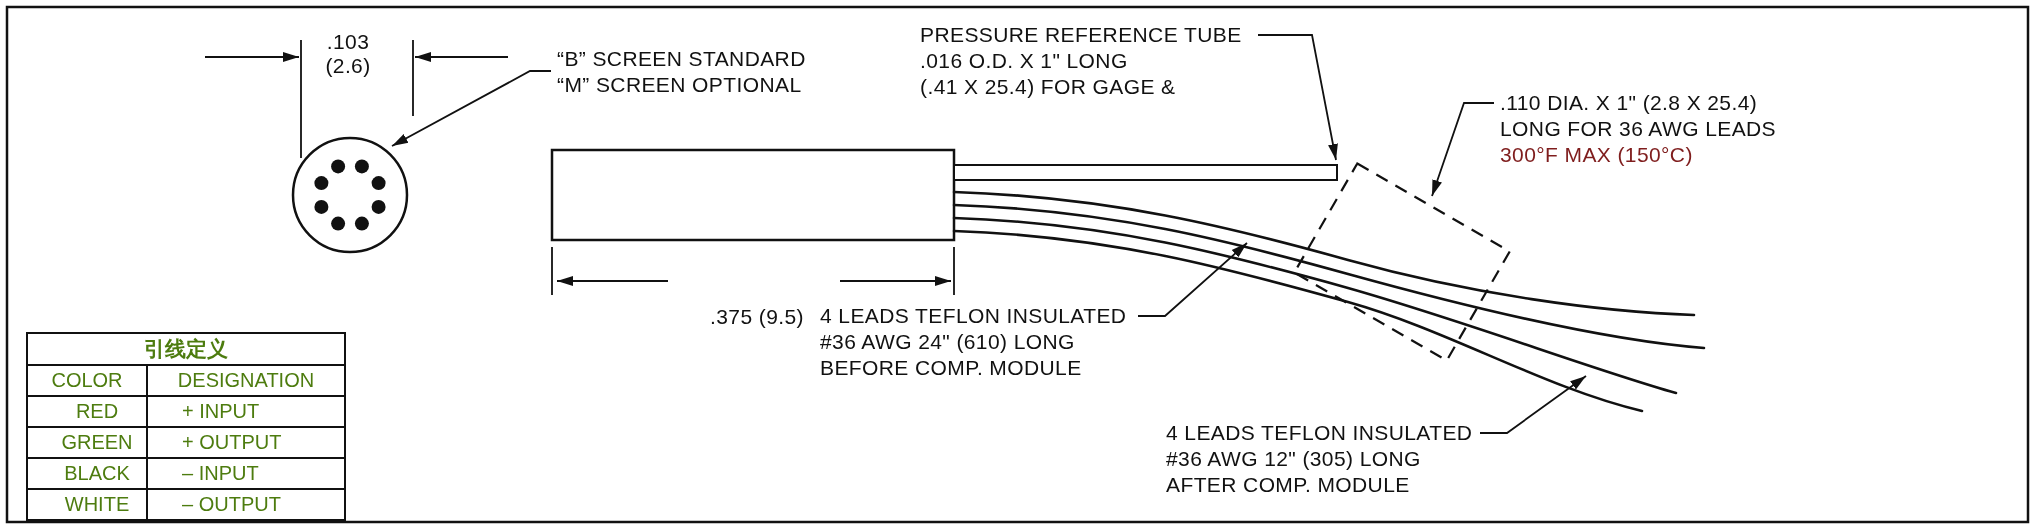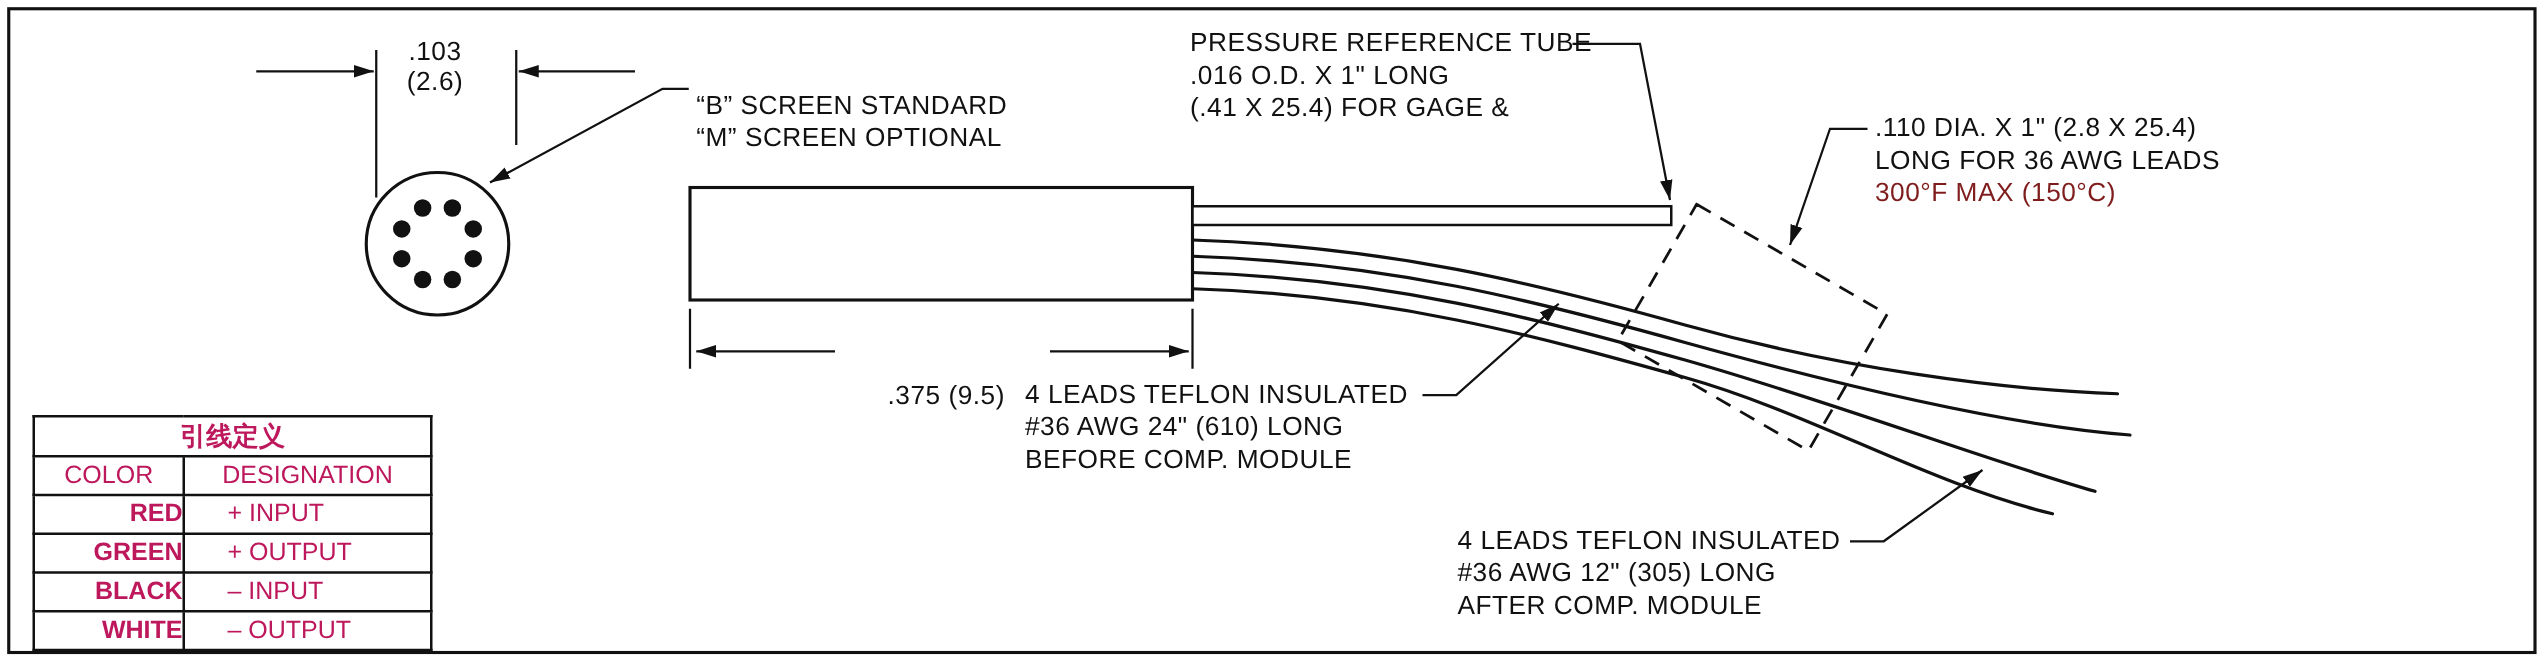--- a/index.html
+++ b/index.html
@@ -29,37 +29,37 @@
     white-space: nowrap;
   }
   table.leads-table {
     position: absolute;
     left: 26px;
     top: 332px;
     width: 318px;
     border-collapse: collapse;
     table-layout: fixed;
     font-size: 20px;
-    color: #be185d;
+    color: #4d7c0f;
   }
   .leads-table td, .leads-table th {
     border: 2px solid #111111;
     padding: 0;
     height: 29px;
     font-weight: normal;
     vertical-align: middle;
   }
   .leads-table .t-title {
     height: 30px;
     text-align: center;
     font-weight: 700;
     font-size: 21px;
   }
   .leads-table th { text-align: center; }
-  .leads-table .color-cell { text-align: right; padding-left: 20px; font-weight: bold; }
+  .leads-table .color-cell { text-align: center; padding-left: 20px; }
   .leads-table .desig-cell { text-align: left; padding-left: 34px; }
 </style>
 </head>
 <body>
 
 <div class="canvas">
 
   <svg class="linework" width="2035" height="529" viewBox="0 0 2035 529">
     <defs>
       <marker id="arr" markerUnits="userSpaceOnUse" markerWidth="18" markerHeight="12" refX="16" refY="6" orient="auto">
@@ -121,26 +121,26 @@
     <path d="M1138,316 L1165,316 L1247,243" fill="none" stroke="#111111" stroke-width="1.8" marker-end="url(#arr)"></path>
 
     <path d="M1480,433 L1507,433 L1586,376" fill="none" stroke="#111111" stroke-width="1.8" marker-end="url(#arr)"></path>
   </svg>
 
   <div class="dim-text" style="left:302px; top:30px; width:92px;">
     <div>.103</div>
     <div>(2.6)</div>
   </div>
 
-  <div class="note" style="left:557px; top:72px;">
+  <div class="note" style="left:557px; top:46px;">
     <div>“B” SCREEN STANDARD</div>
     <div>“M” SCREEN OPTIONAL</div>
   </div>
 
-  <div class="note" style="left:952px; top:22px;">
+  <div class="note" style="left:920px; top:22px;">
     <div>PRESSURE REFERENCE TUBE</div>
     <div>.016 O.D. X 1" LONG</div>
     <div>(.41 X 25.4) FOR GAGE &amp;</div>
   </div>
 
   <div class="note" style="left:1500px; top:90px;">
     <div>.110 DIA. X 1" (2.8 X 25.4)</div>
     <div>LONG FOR 36 AWG LEADS</div>
     <div class="warning">300°F MAX (150°C)</div>
   </div>

